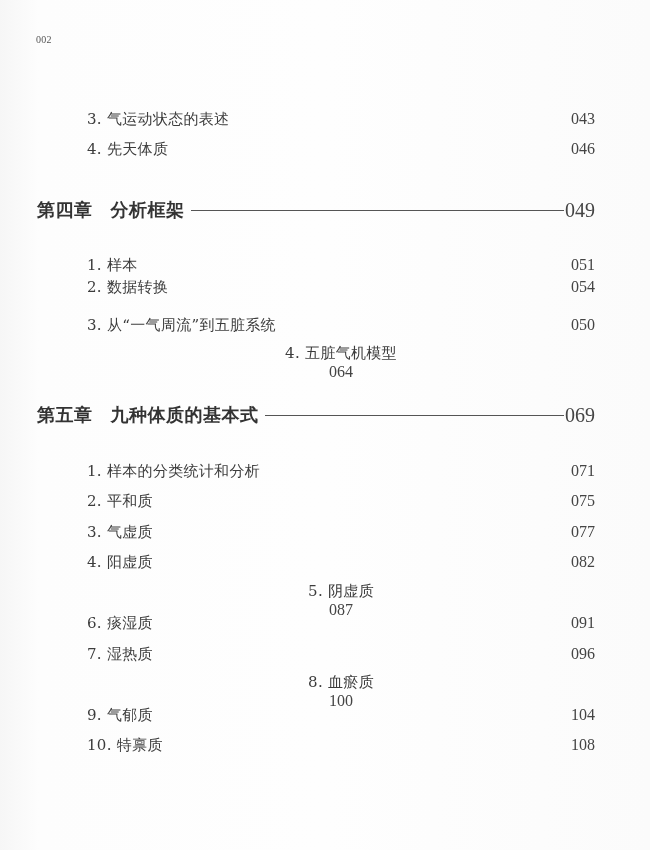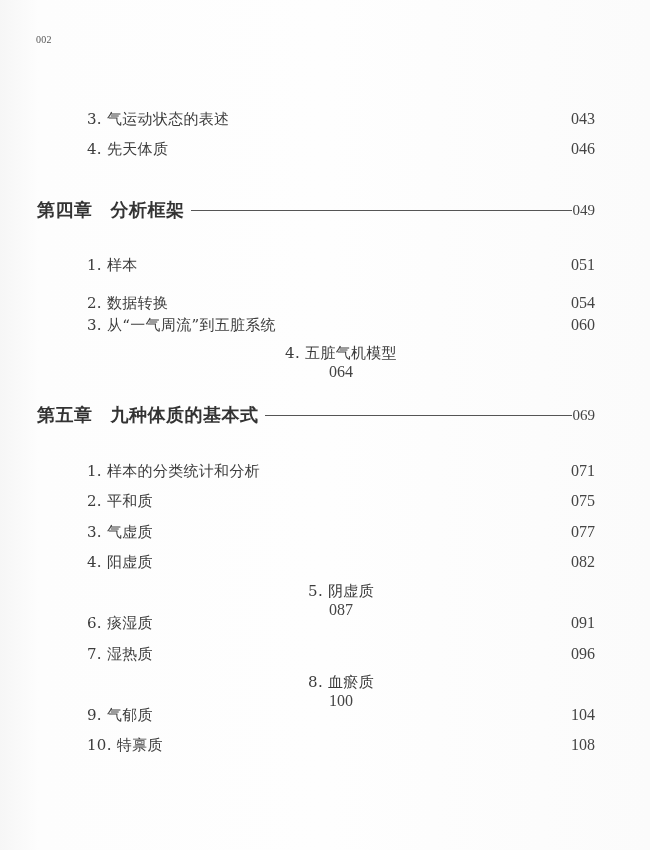--- a/index.html
+++ b/index.html
@@ -80,21 +80,21 @@
     }
     .chapter .leader {
       flex: 1;
       height: 0;
       border-top: 1.5px solid #555;
       margin: 0 1px 0 6px;
     }
     .chapter .pg {
       font-family: "Liberation Serif", serif;
       font-weight: normal;
-      font-size: 15px;
+      font-size: 20px;
       color: #444;
     }
   </style>
 </head>
 <body>
 
 <div class="page">
 
   <div class="page-number">002</div>
 
@@ -113,27 +113,27 @@
       <span class="ch-num">第四章</span>
       <span class="ch-title">分析框架</span>
       <span class="leader"></span>
       <span class="pg">049</span>
     </div>
 
     <div class="entry" style="top:254px;">
       <span class="label">1. 样本</span>
       <span class="pg">051</span>
     </div>
-    <div class="entry" style="top:292px;gap:28px;">
+    <div class="entry" style="top:276px;gap:28px;">
       <span class="label">2. 数据转换</span>
       <span class="pg">054</span>
     </div>
     <div class="entry" style="top:314px;">
       <span class="label">3. 从“一气周流”到五脏系统</span>
-      <span class="pg">060</span>
+      <span class="pg">050</span>
     </div>
     <div class="entry" style="top:344px;flex-direction:column;">
       <span class="label">4. 五脏气机模型</span>
       <span class="pg">064</span>
     </div>
 
     <div class="chapter" style="top:402px;">
       <span class="ch-num">第五章</span>
       <span class="ch-title">九种体质的基本式</span>
       <span class="leader"></span>

